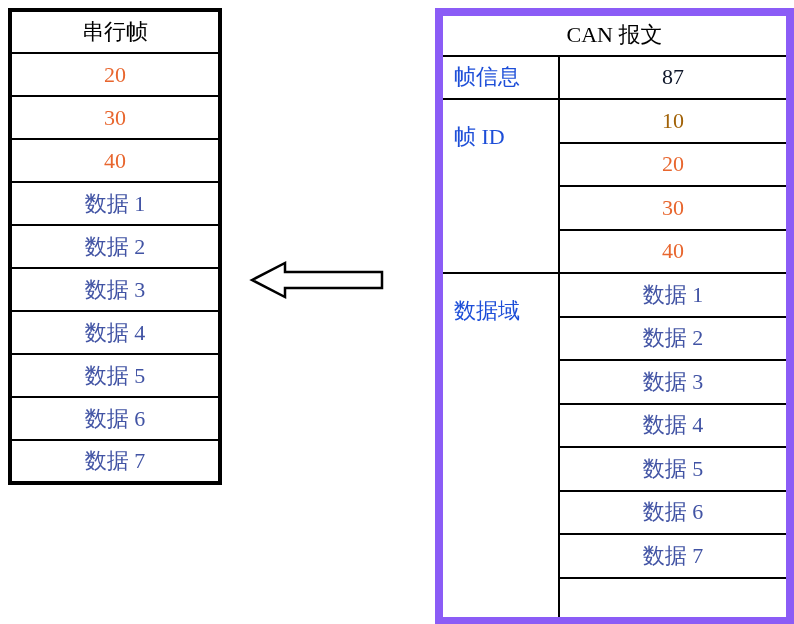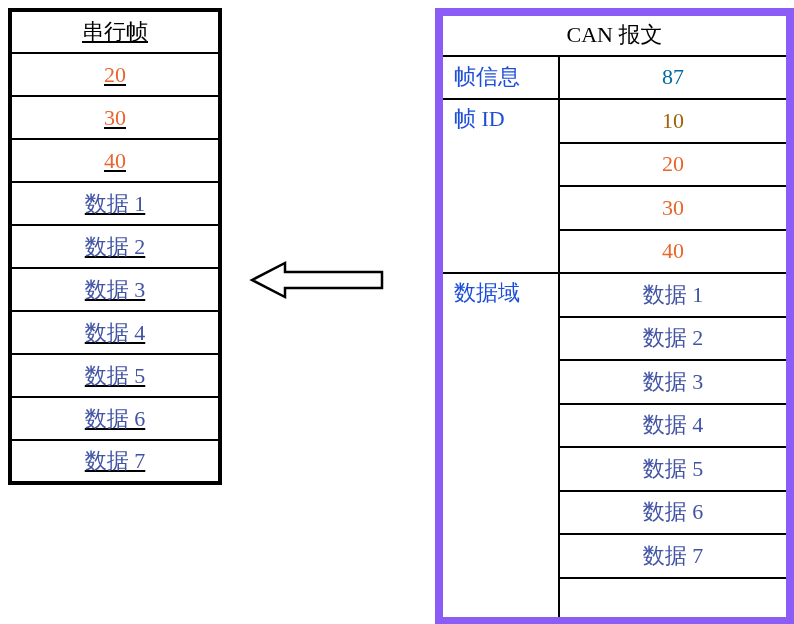--- a/index.html
+++ b/index.html
@@ -25,38 +25,38 @@
     overflow: hidden;
     white-space: nowrap;
   }
   .serial-table {
     position: absolute;
     left: 8px;
     top: 8px;
     width: 214px;
     border: 4px solid #000000;
   }
-  .serial-table tr { height: 43px; text-decoration: underline; }
+  .serial-table tr { height: 43px; }
   .can-table {
     position: absolute;
     left: 435px;
     top: 8px;
     width: 351px;
     border: 8px solid #8b5cf6;
   }
   .can-table tr { height: 43.5px; }
   .can-table col.c1 { width: 120px; }
   .can-table col.c2 { width: 231px; }
   td.label-cell {
     text-align: left;
     padding-left: 11px;
   }
   td.span-label {
     vertical-align: top;
-    padding-top: 5px;
+    padding-top: 23px;
     line-height: 27px;
   }
   .title-cell { color: #000000; }
   .arrow-wrap {
     position: absolute;
     left: 248px;
     top: 256px;
     width: 140px;
     height: 48px;
   }
@@ -114,21 +114,21 @@
     <colgroup>
         <col class="c1">
         <col class="c2">
       </colgroup>
     <tbody>
       <tr>
         <td colspan="2" class="title-cell">CAN 报文</td>
       </tr>
       <tr>
         <td class="label-cell">帧信息</td>
-        <td style="color: #0369a1; font-family: Liberation Serif, serif;">87</td>
+        <td style="color: #0f172a; font-family: Liberation Serif, serif;">87</td>
       </tr>
       <tr>
         <td rowspan="4" class="label-cell span-label">帧 ID</td>
         <td style="color: #a16207;">10</td>
       </tr>
       <tr>
         <td style="color: rgb(232, 102, 46);">20</td>
       </tr>
       <tr>
         <td style="color: rgb(232, 102, 46);">30</td>

